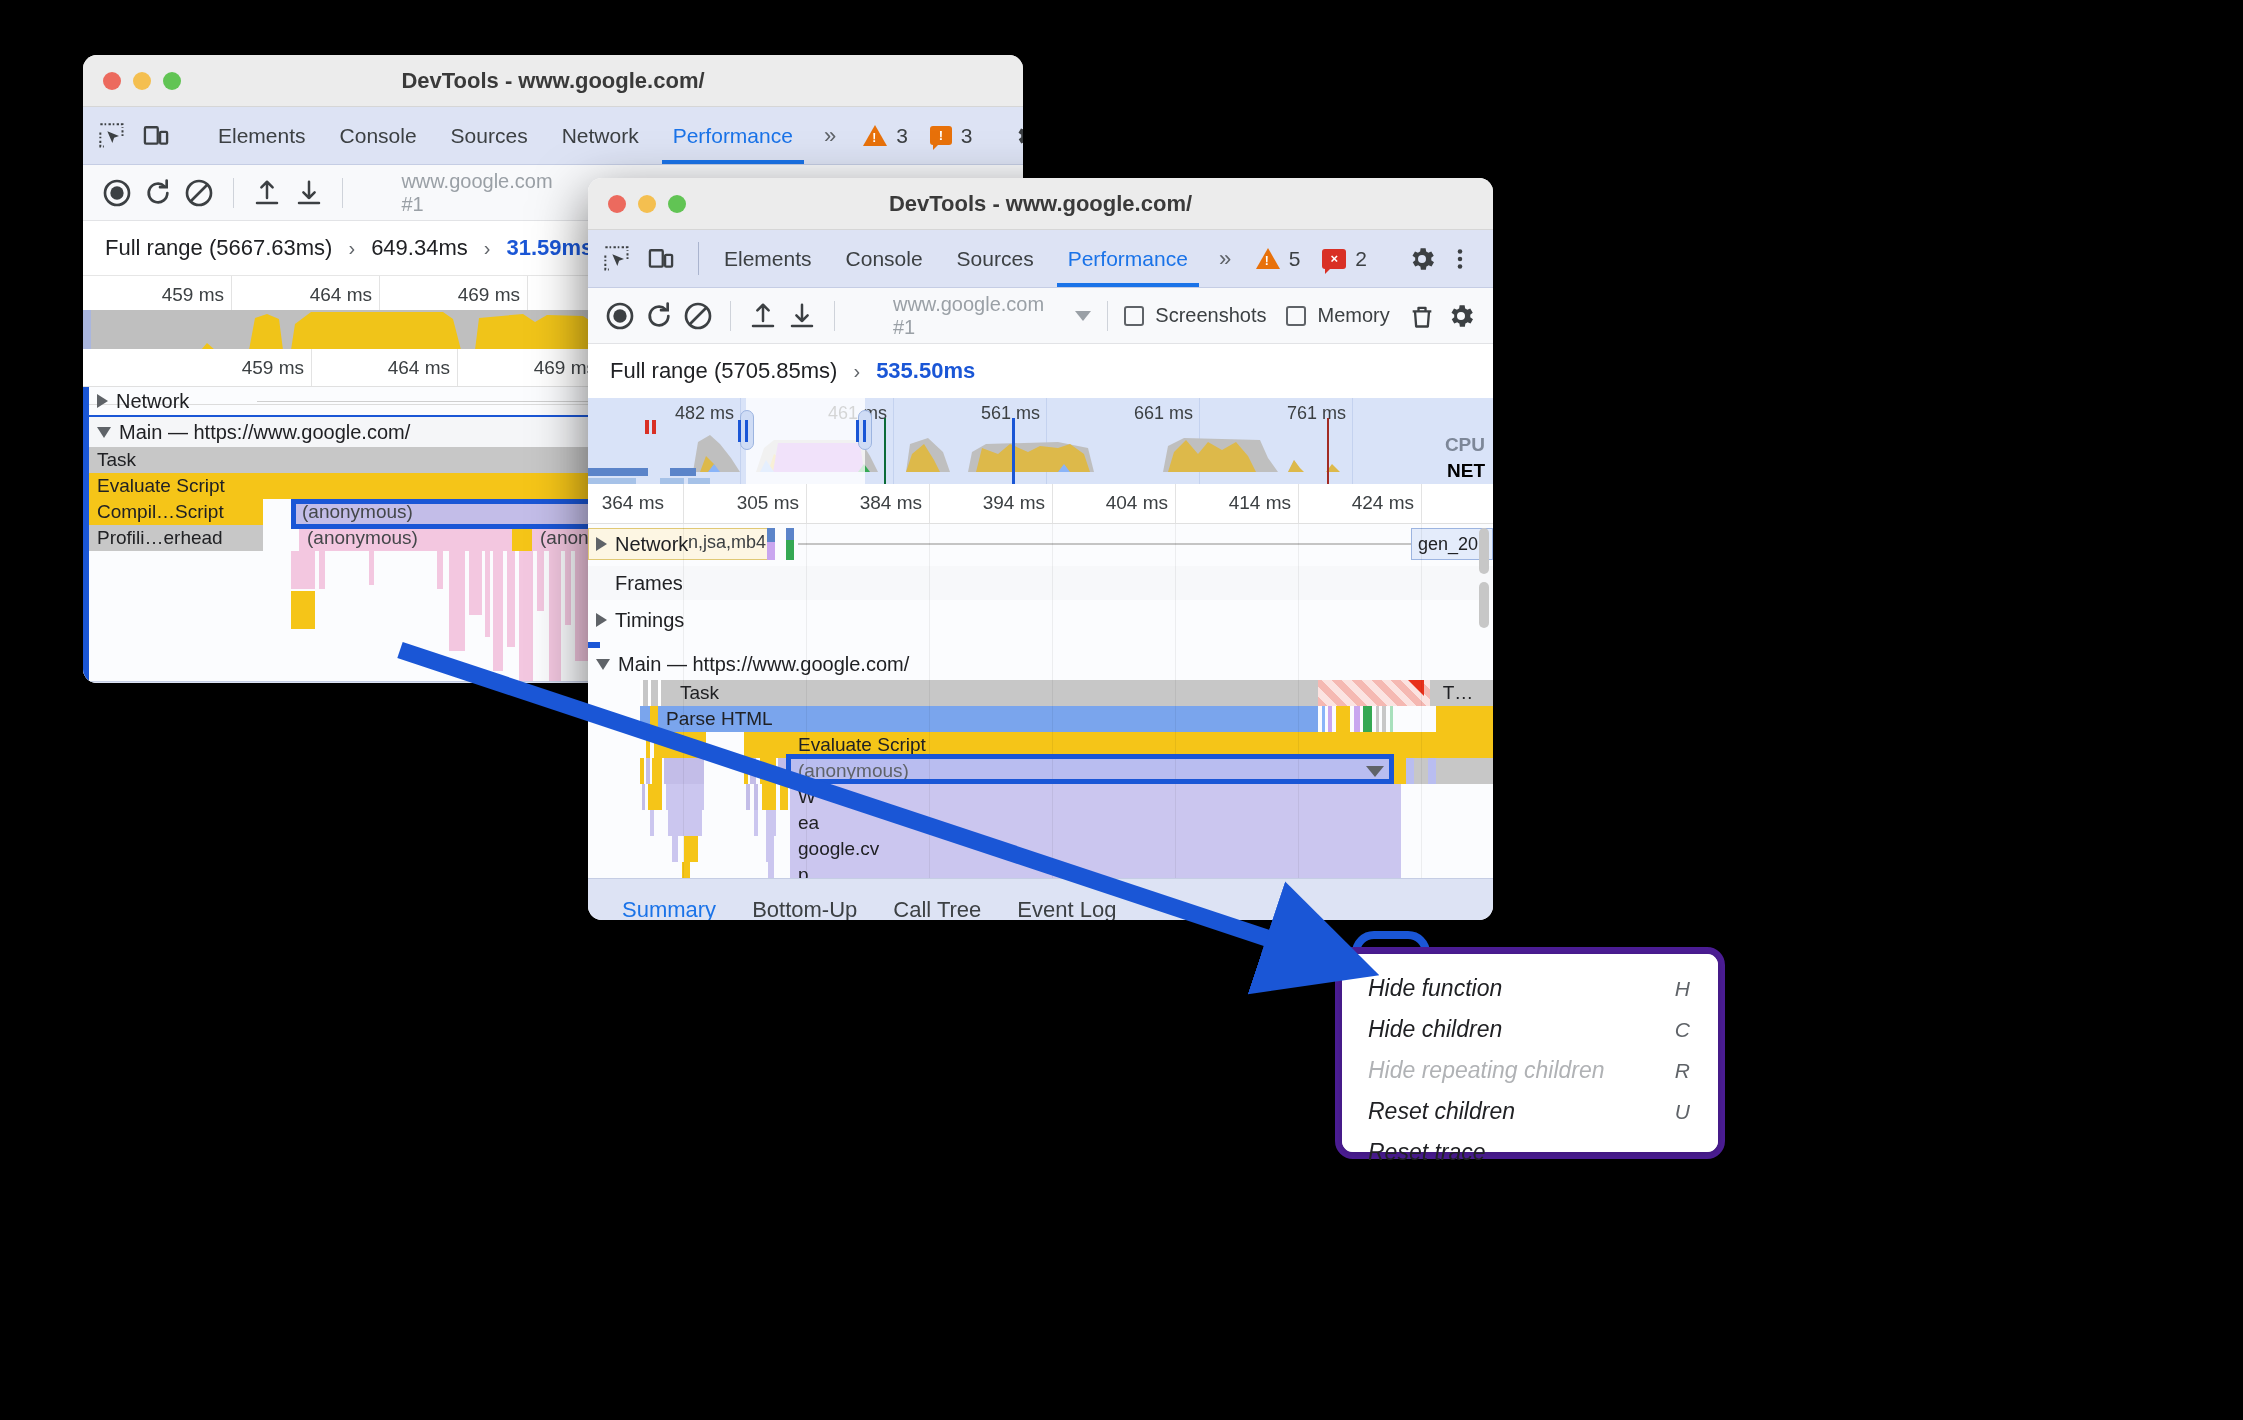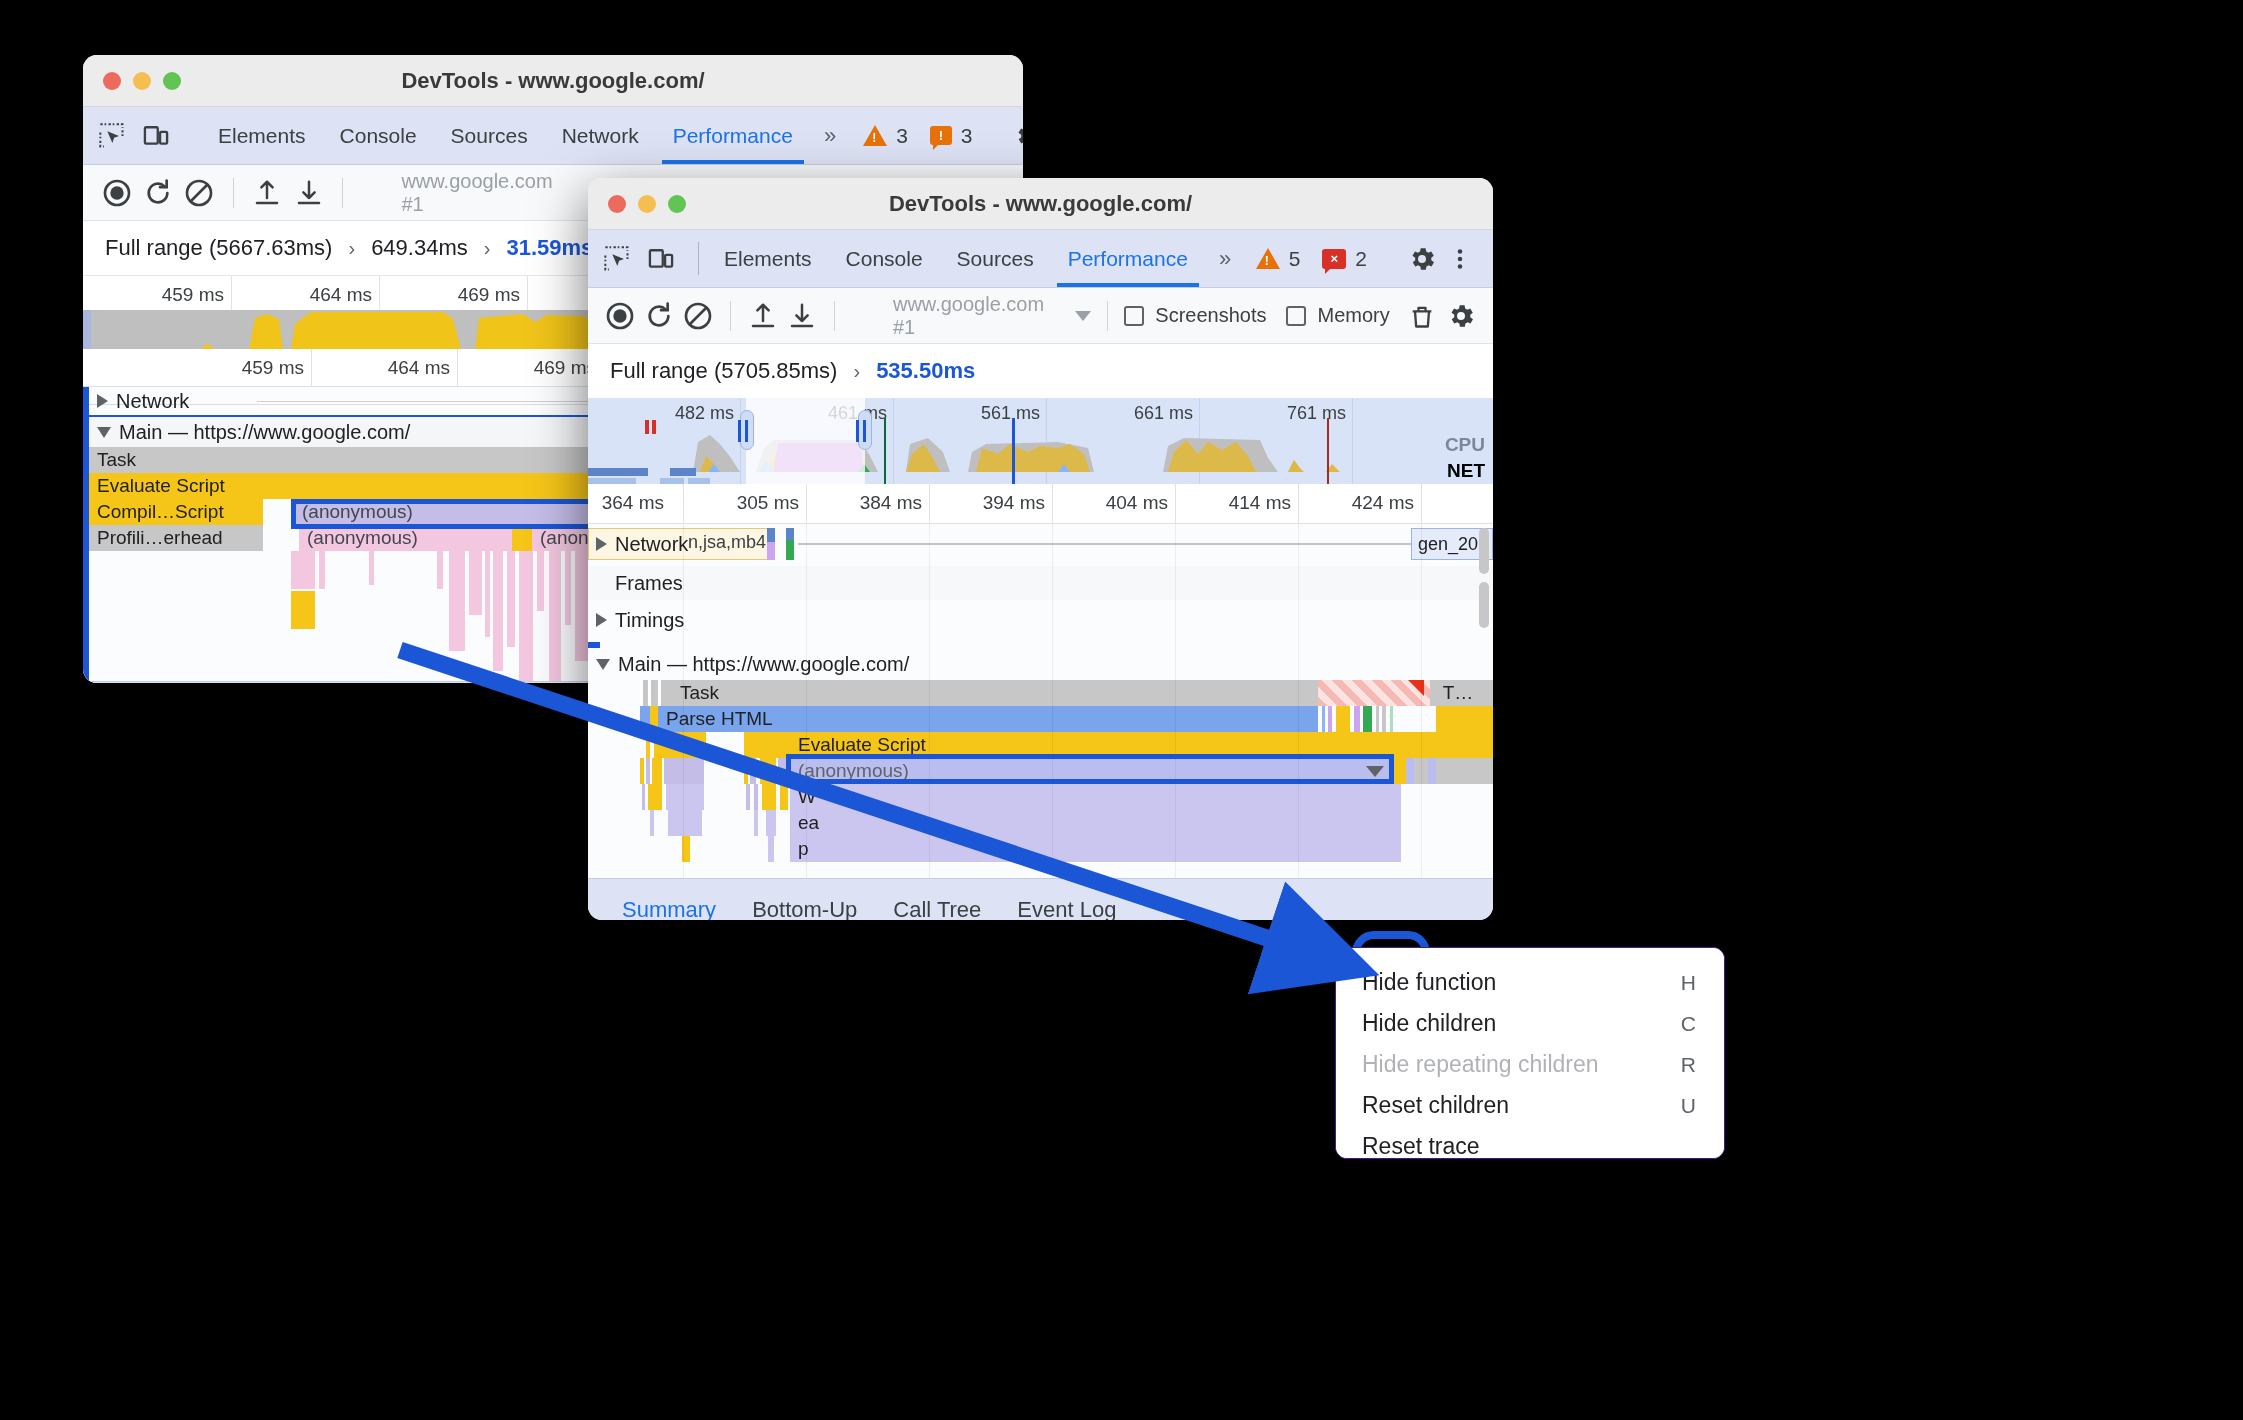--- a/index.html
+++ b/index.html
@@ -95,21 +95,21 @@
   .tri-d { width:0;height:0;border-left:7px solid transparent;border-right:7px solid transparent;border-top:11px solid #5f6368;margin-right:8px;}
   .bar { position:absolute; height:100%; font-size:19px; display:flex; align-items:center; padding-left:8px; white-space:nowrap; overflow:hidden;}
 
   
   .bottabs { display:flex; align-items:center; background:#dde3f4; height:62px; padding:0 16px; border-top:1px solid #c5cde4;}
   .btab { font-size:22px; color:#3c4043; padding:0 18px; height:100%; display:flex; align-items:center; position:relative;}
   .btab.active{color:#1a73e8;}
   .btab.active::after{content:"";position:absolute;left:8px;right:8px;bottom:0;height:4px;background:#1a73e8;}
 
   
-  .ctxwrap { position:absolute; border:1px solid #4c1d95; border-radius:12px; background:#fff; }
+  .ctxwrap { position:absolute; border:7px solid #4c1d95; border-radius:18px; background:#fff;font-style:italic; }
   .ctxmenu { background:#fff; border-radius:11px; padding:14px 0; box-shadow:0 2px 8px rgba(0,0,0,.2); }
   .ctxitem { display:flex; align-items:center; font-size:23px; color:#202124; padding:7px 28px 7px 26px; }
   .ctxitem.disabled { color:#b0b2b5; }
   .ctxkey { margin-left:auto; color:#5f6368; font-size:21px; padding-left:40px; }
 
   
   .ring { position:absolute; border:8px solid #1a56d6; border-radius:50%; }
   .selbox { position:absolute; border:5px solid #1a56d6; }
   .arrow-svg { position:absolute; left:0; top:0; pointer-events:none; }
 </style>
@@ -628,20 +628,26 @@
       </div>
 
       <div class="trackrow" style="height:26px;position:relative;">
         <div style="position:absolute;left:62px;top:0;width:4px;height:100%;background:#cbc6ef;"></div>
         <div style="position:absolute;left:80px;top:0;width:34px;height:100%;background:#cbc6ef;"></div>
         <div style="position:absolute;left:166px;top:0;width:4px;height:100%;background:#cbc6ef;"></div>
         <div style="position:absolute;left:178px;top:0;width:10px;height:100%;background:#cbc6ef;"></div>
         <div class="bar" style="left:202px;right:92px;background:#cbc6ef;color:#202124;">ea</div>
       </div>
 
+      <div class="trackrow" style="height:26px;position:relative;">
+        <div style="position:absolute;left:84px;top:0;width:6px;height:100%;background:#cbc6ef;"></div>
+        <div style="position:absolute;left:96px;top:0;width:14px;height:100%;background:#f5c518;"></div>
+        <div style="position:absolute;left:178px;top:0;width:8px;height:100%;background:#cbc6ef;"></div>
+        <div class="bar" style="left:202px;right:92px;background:#cbc6ef;color:#202124;">google.cv</div>
+      </div>
 
       <div class="trackrow" style="height:26px;position:relative;">
         <div style="position:absolute;left:94px;top:0;width:8px;height:100%;background:#f5c518;"></div>
         <div style="position:absolute;left:180px;top:0;width:6px;height:100%;background:#cbc6ef;"></div>
         <div class="bar" style="left:202px;right:92px;background:#cbc6ef;color:#202124;">p</div>
       </div>
 
     </div>
 
     <div style="position:absolute;left:95px;top:0;bottom:0;width:1px;background:rgba(0,0,0,.06);"></div>

